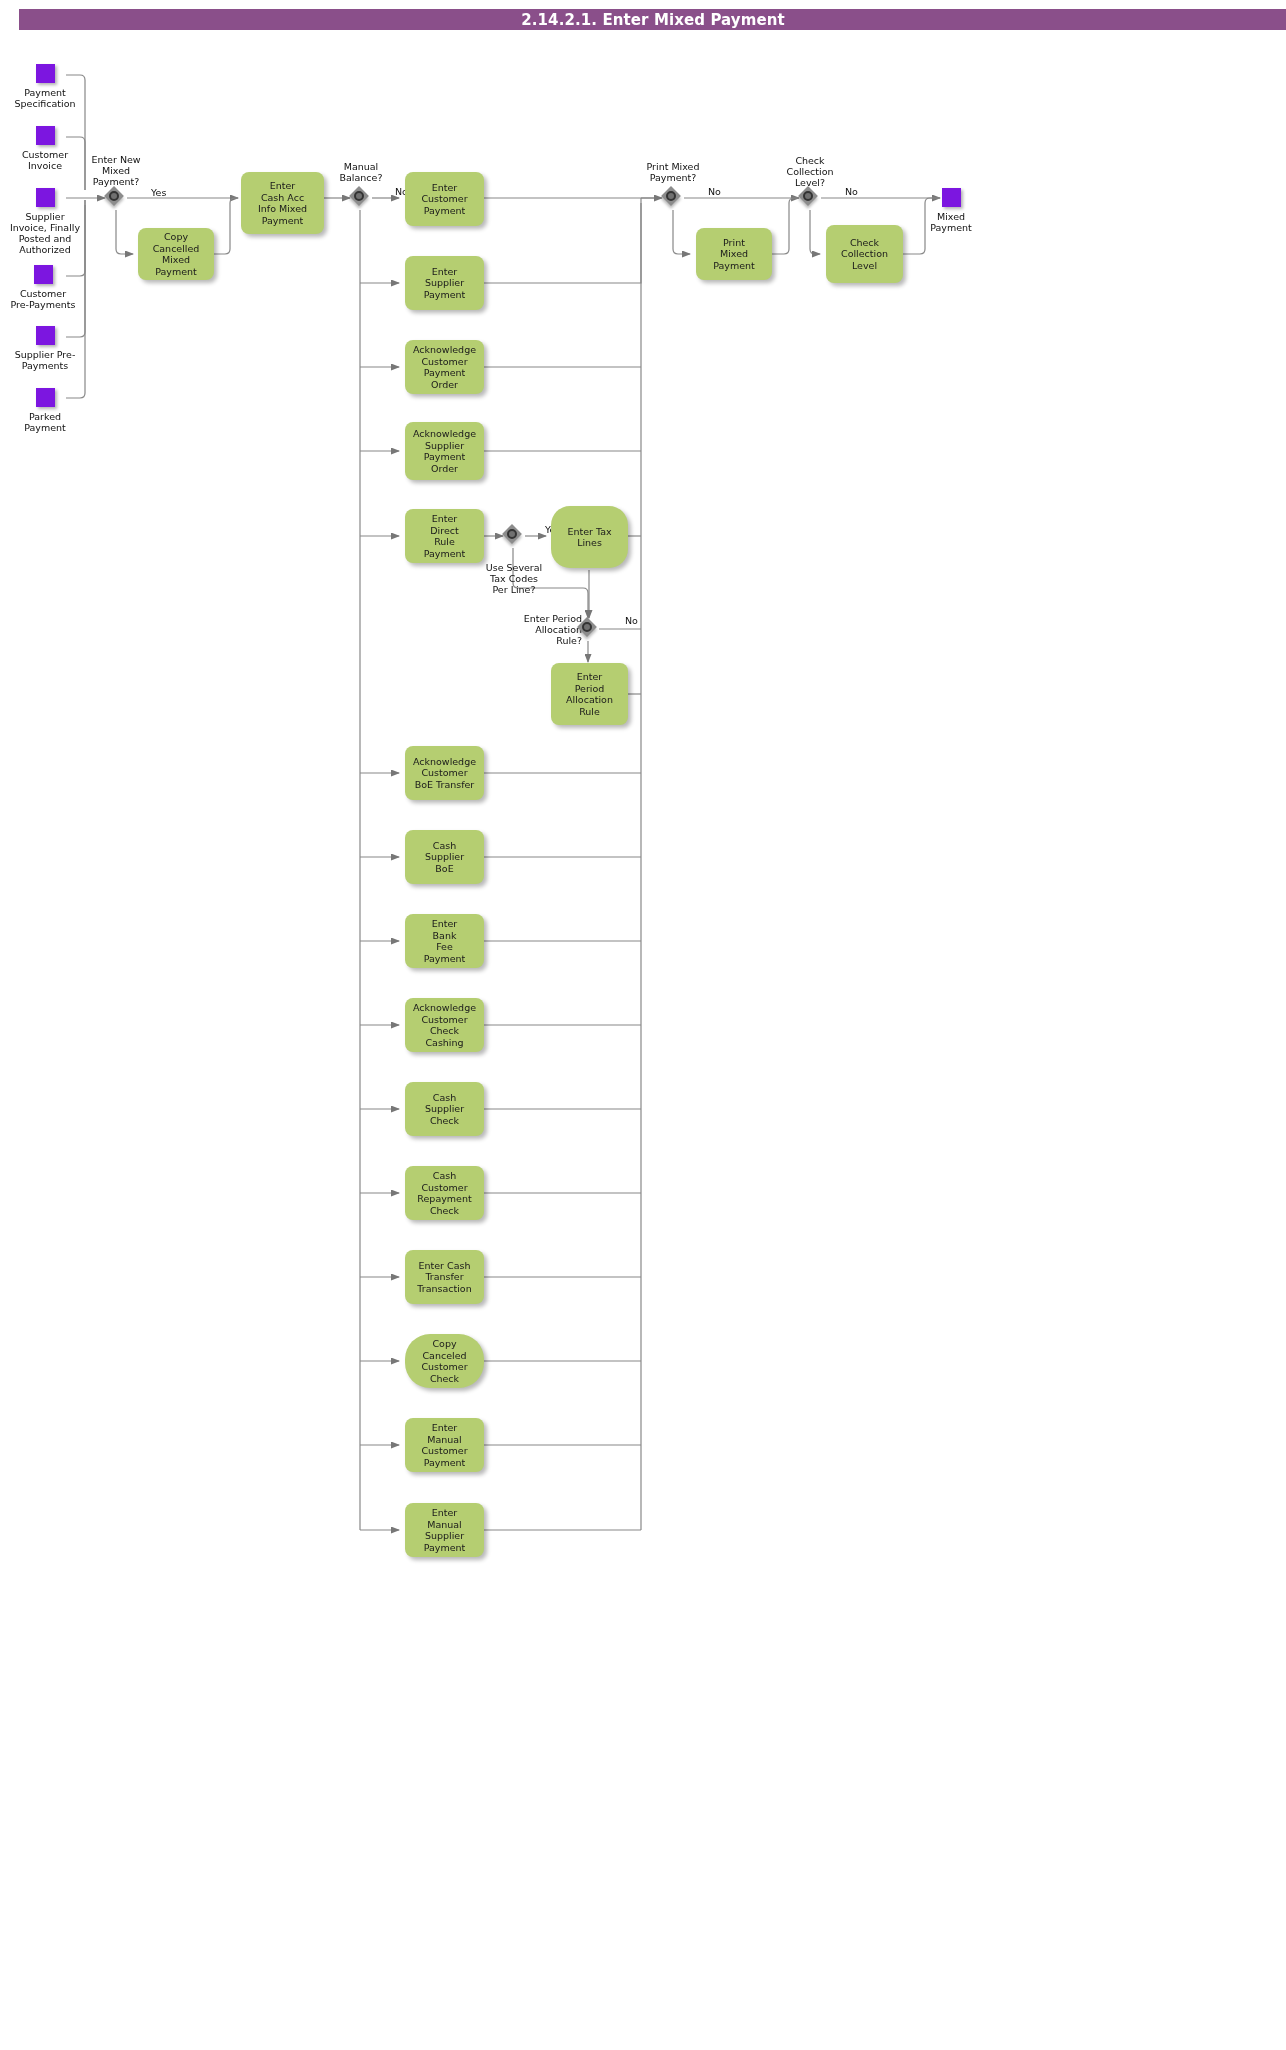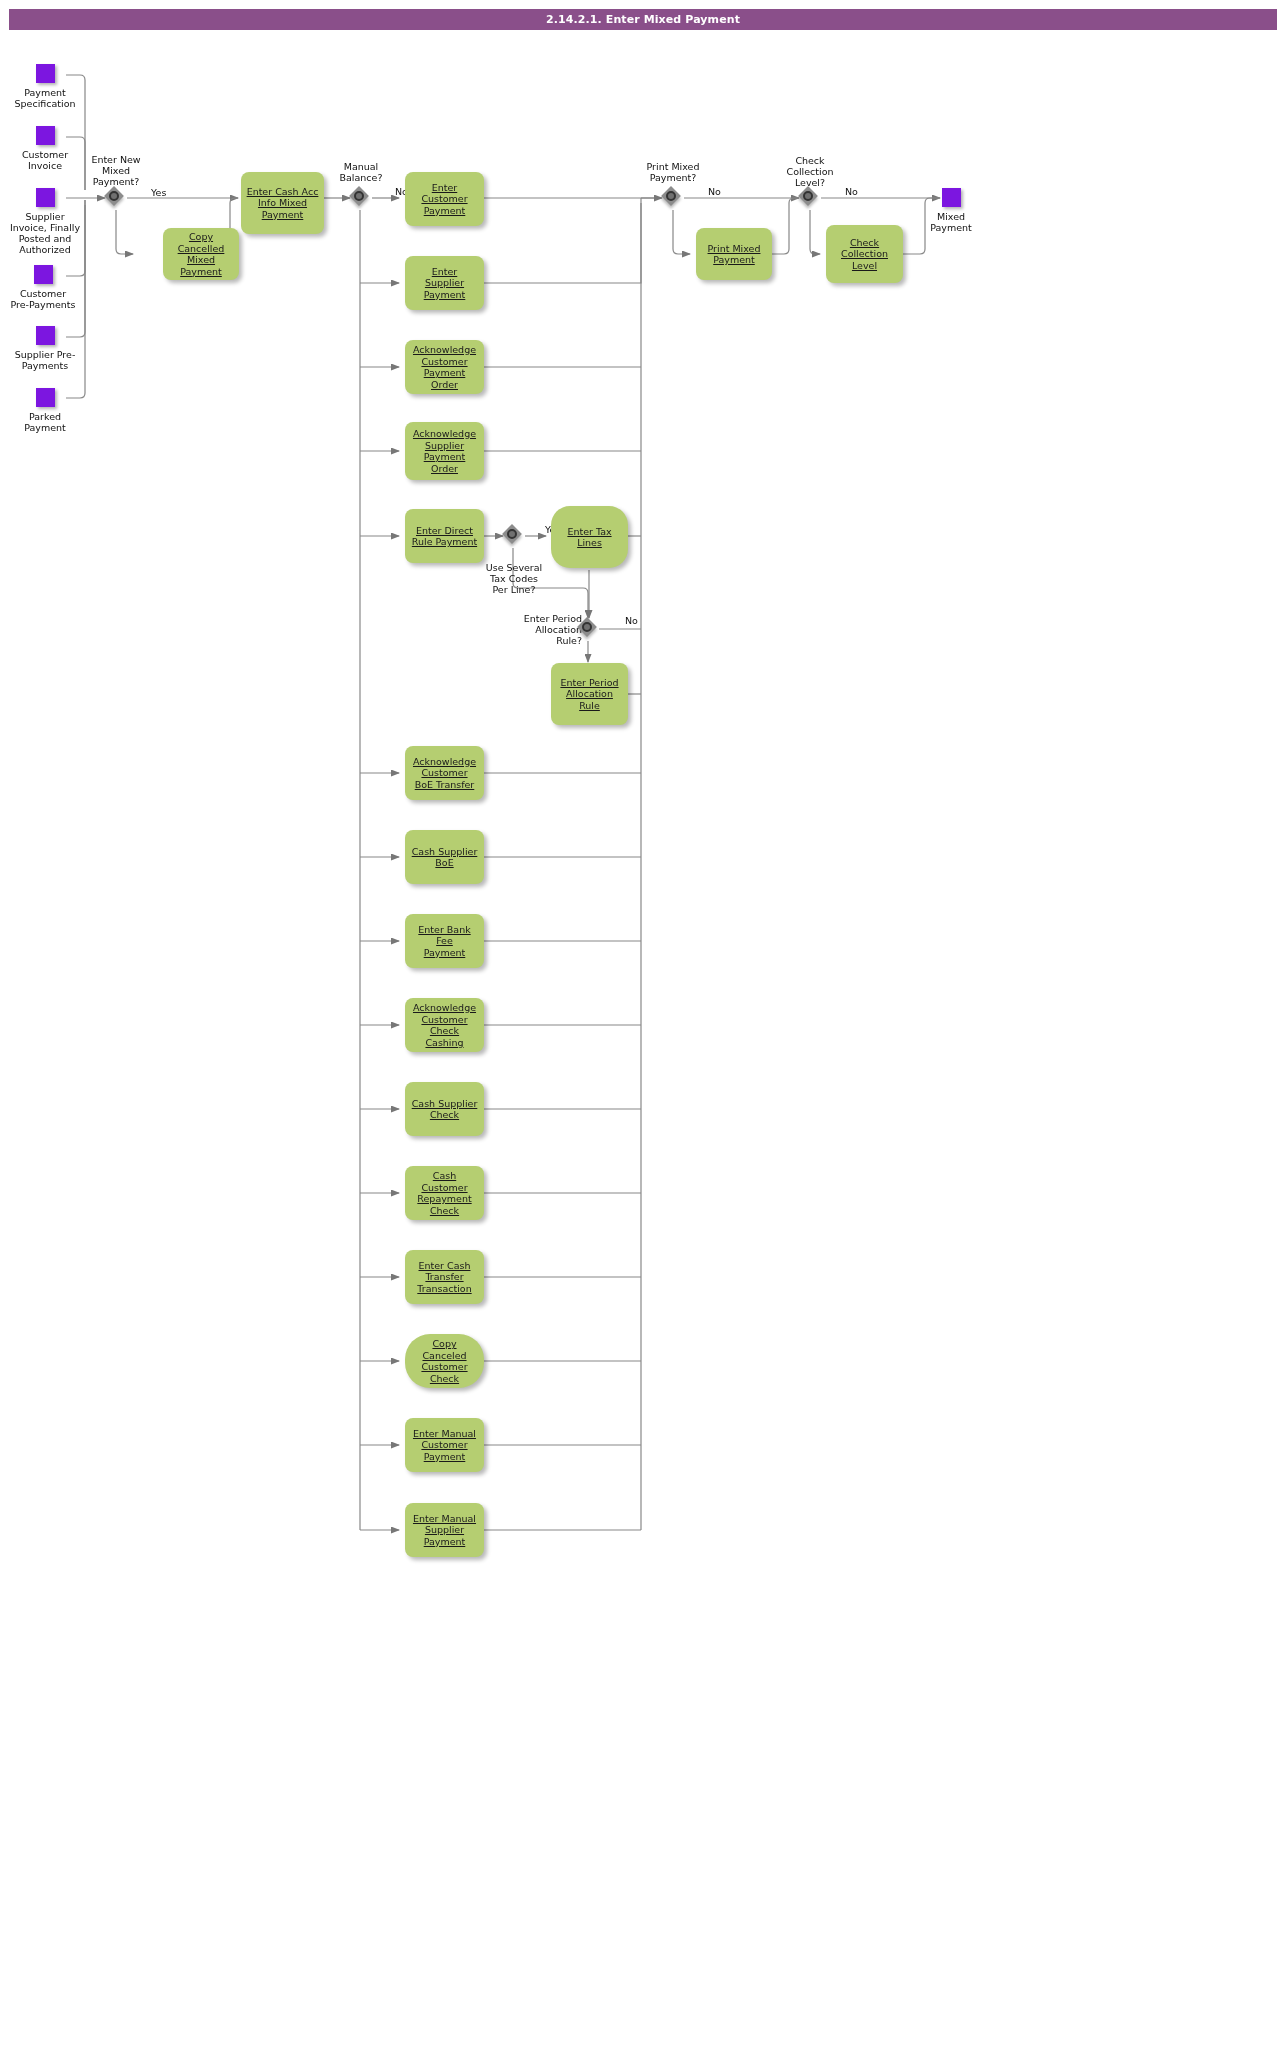--- a/index.html
+++ b/index.html
@@ -12,27 +12,27 @@
     position: relative;
     width: 1286px;
     height: 2050px;
     background: #ffffff;
     overflow: hidden;
   }
 
   
   .titlebar {
     position: absolute;
-    left: 9px;
+    left: 19px;
     top: 9px;
     width: 1268px;
     height: 21px;
     background: #8A4F8A;
     color: #ffffff;
-    font-size: 11px;
+    font-size: 15px;
     font-weight: bold;
     display: flex;
     align-items: center;
     justify-content: center;
     letter-spacing: 0.1px;
   }
 
   
   #wires {
     position: absolute;
@@ -71,24 +71,23 @@
     background: #B5CE71;
     border-radius: 8px;
     box-shadow: 3px 3px 4px rgba(0,0,0,0.28);
     display: flex;
     align-items: center;
     justify-content: center;
     text-align: center;
     color: #1a1a1a;
     font-size: 9.5px;
     line-height: 11.5px;
-    padding: 2px 4px;
+    padding: 2px 16px;
     box-sizing: border-box;
     white-space: pre-line;
-    text-decoration: underline;
   }
 
   
   .gateway {
     position: absolute;
     width: 22px;
     height: 22px;
   }
   .gateway .dia {
     position: absolute;
@@ -319,21 +318,21 @@
 
   <div class="glabel" style="left:504px; top:613px; width:78px; text-align:right;">Enter Period
 Allocation
 Rule?</div>
   <div class="gateway" style="left:578px; top:618px;">
     <div class="dia"></div>
     <div class="ring"></div>
   </div>
   <div class="flowlabel" style="left:605px; top:615px;">No</div>
 
-  <div class="task" style="left:138px; top:228px; width:76px; height:52px;margin-left:25px;">Copy Cancelled
+  <div class="task" style="left:138px; top:228px; width:76px; height:52px;">Copy Cancelled
 Mixed Payment</div>
 
   <div class="task" style="left:241px; top:172px; width:83px; height:62px;">Enter Cash Acc
 Info Mixed
 Payment</div>
 
   <div class="task" style="left:405px; top:172px; width:79px; height:54px;">Enter
 Customer
 Payment</div>
 

